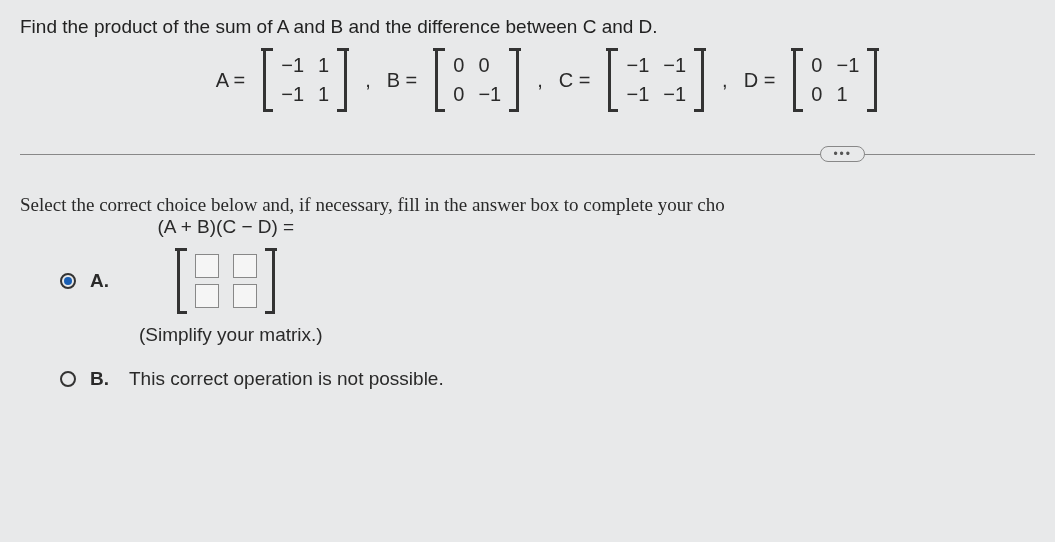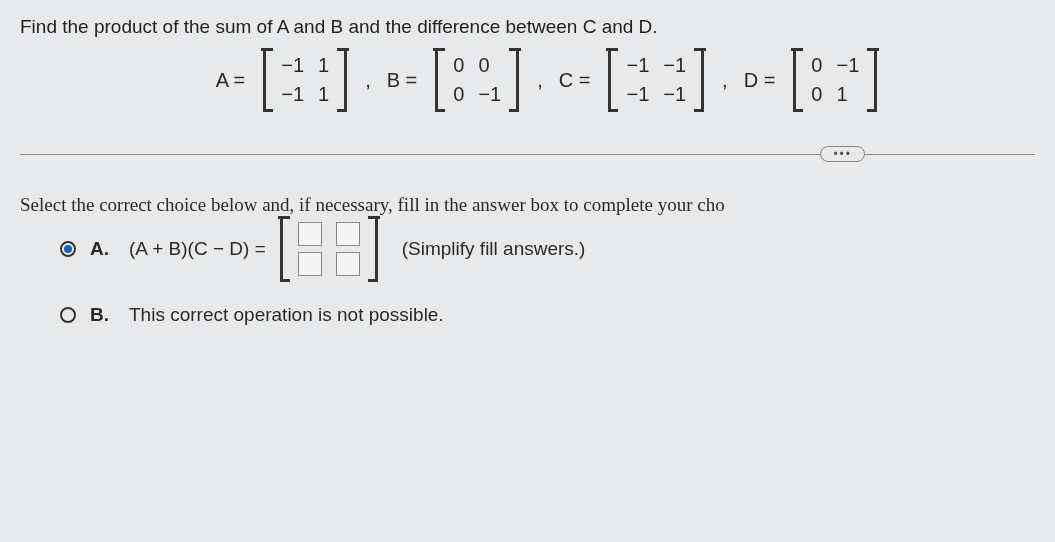--- a/index.html
+++ b/index.html
@@ -130,20 +130,21 @@
       width: 8px;
       height: 8px;
       background: #1a5fb4;
       border-radius: 50%;
     }
     .choice-label { font-weight: bold; margin-right: 6px; }
     .answer-expr {
       display: flex;
       align-items: center;
       gap: 10px;
+      flex-direction: column;
     }
     .hint { margin-left: 10px; }
   </style>
 </head>
 <body>
 
 <div class="question-text">Find the product of the sum of A and B and the difference between C and D.</div>
 
 <div class="matrices-row">
   <span class="mlabel">A =</span>
@@ -243,21 +244,21 @@
         <span class="cell"></span>
         <span class="cell"></span>
         <span class="cell"></span>
         <span class="cell"></span>
       </span>
       <span class="bracket-r">
           <span class="top"></span>
           <span class="bot"></span>
         </span>
     </span>
-    <span class="hint">(Simplify fill answers.)</span>
+    <span class="hint">(Simplify your matrix.)</span>
   </span>
 </div>
 
 <div class="choice">
   <span class="radio"></span>
   <span class="choice-label">B.</span>
   <span>This correct operation is not possible.</span>
 </div>
 
 </body></html>

